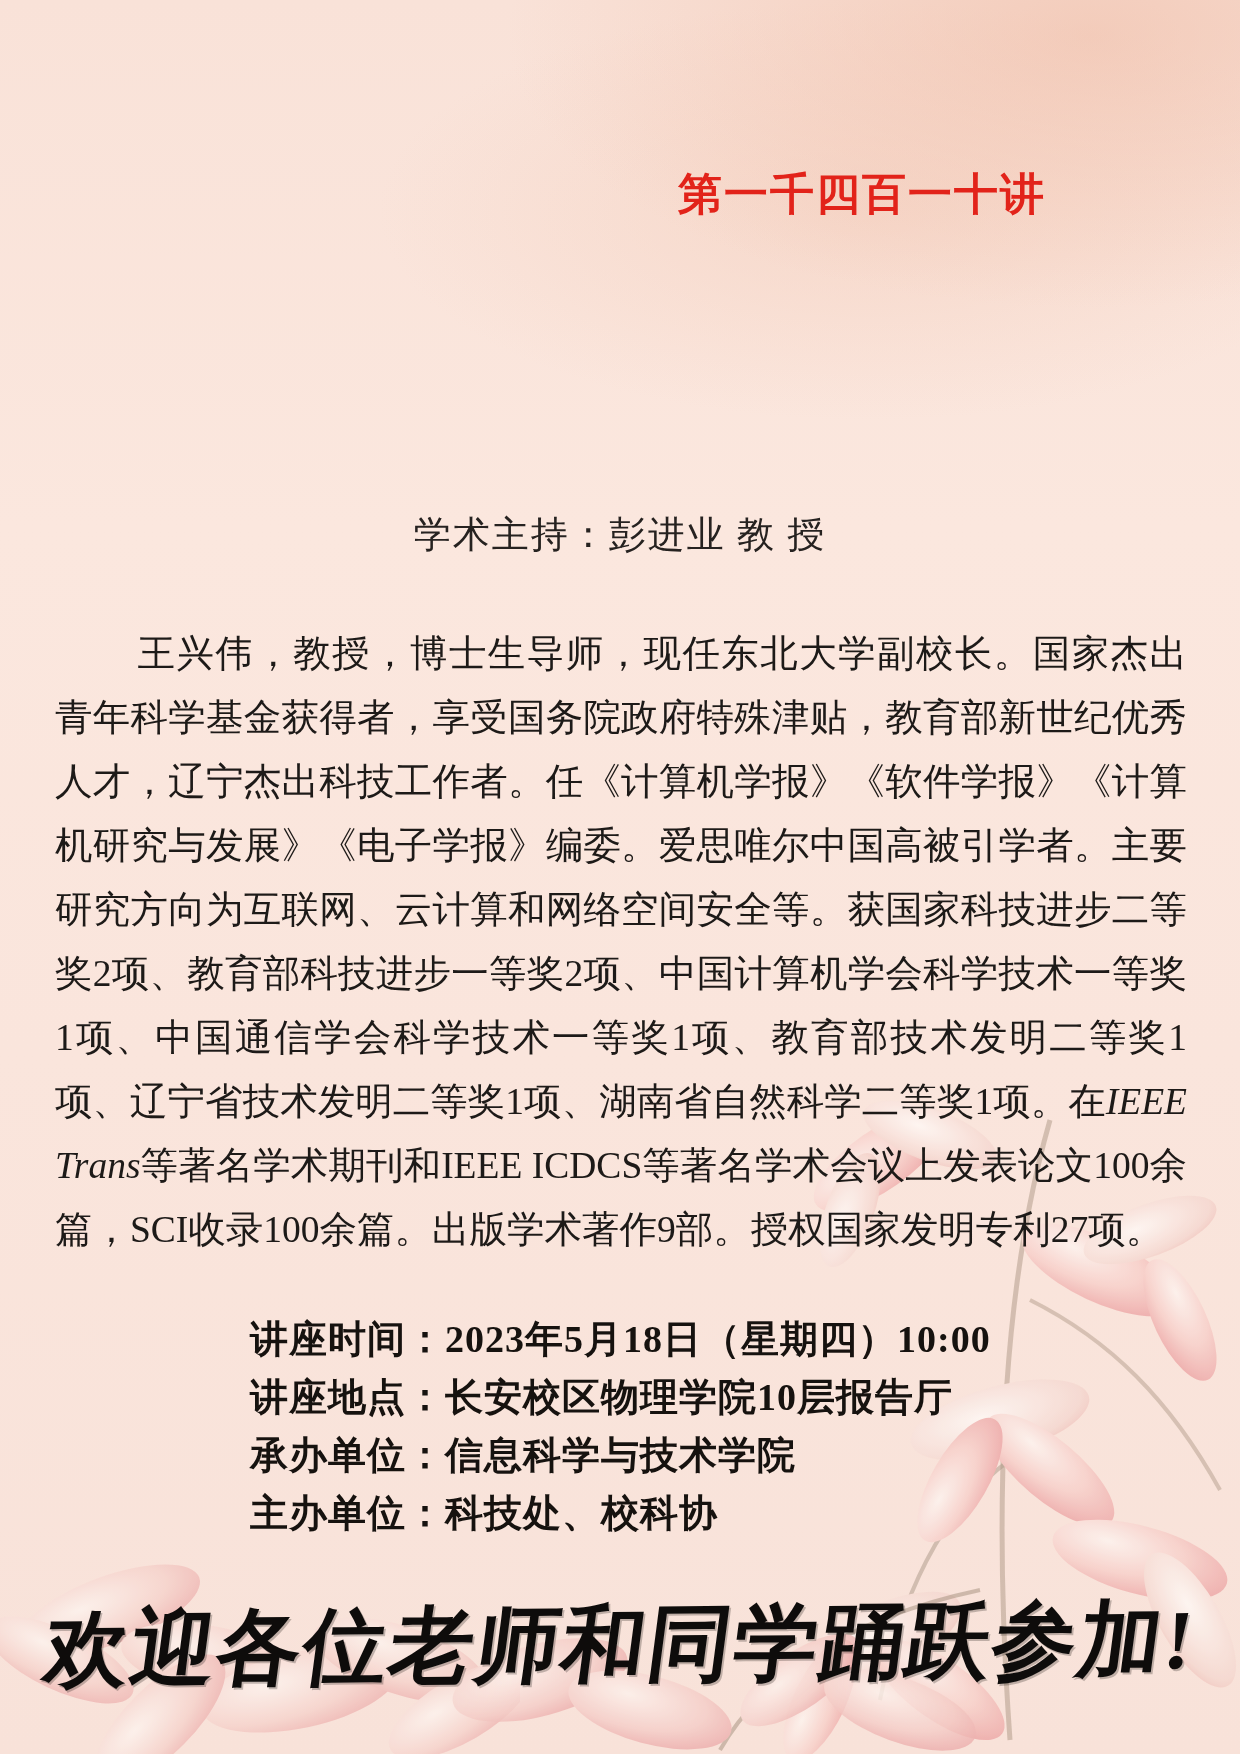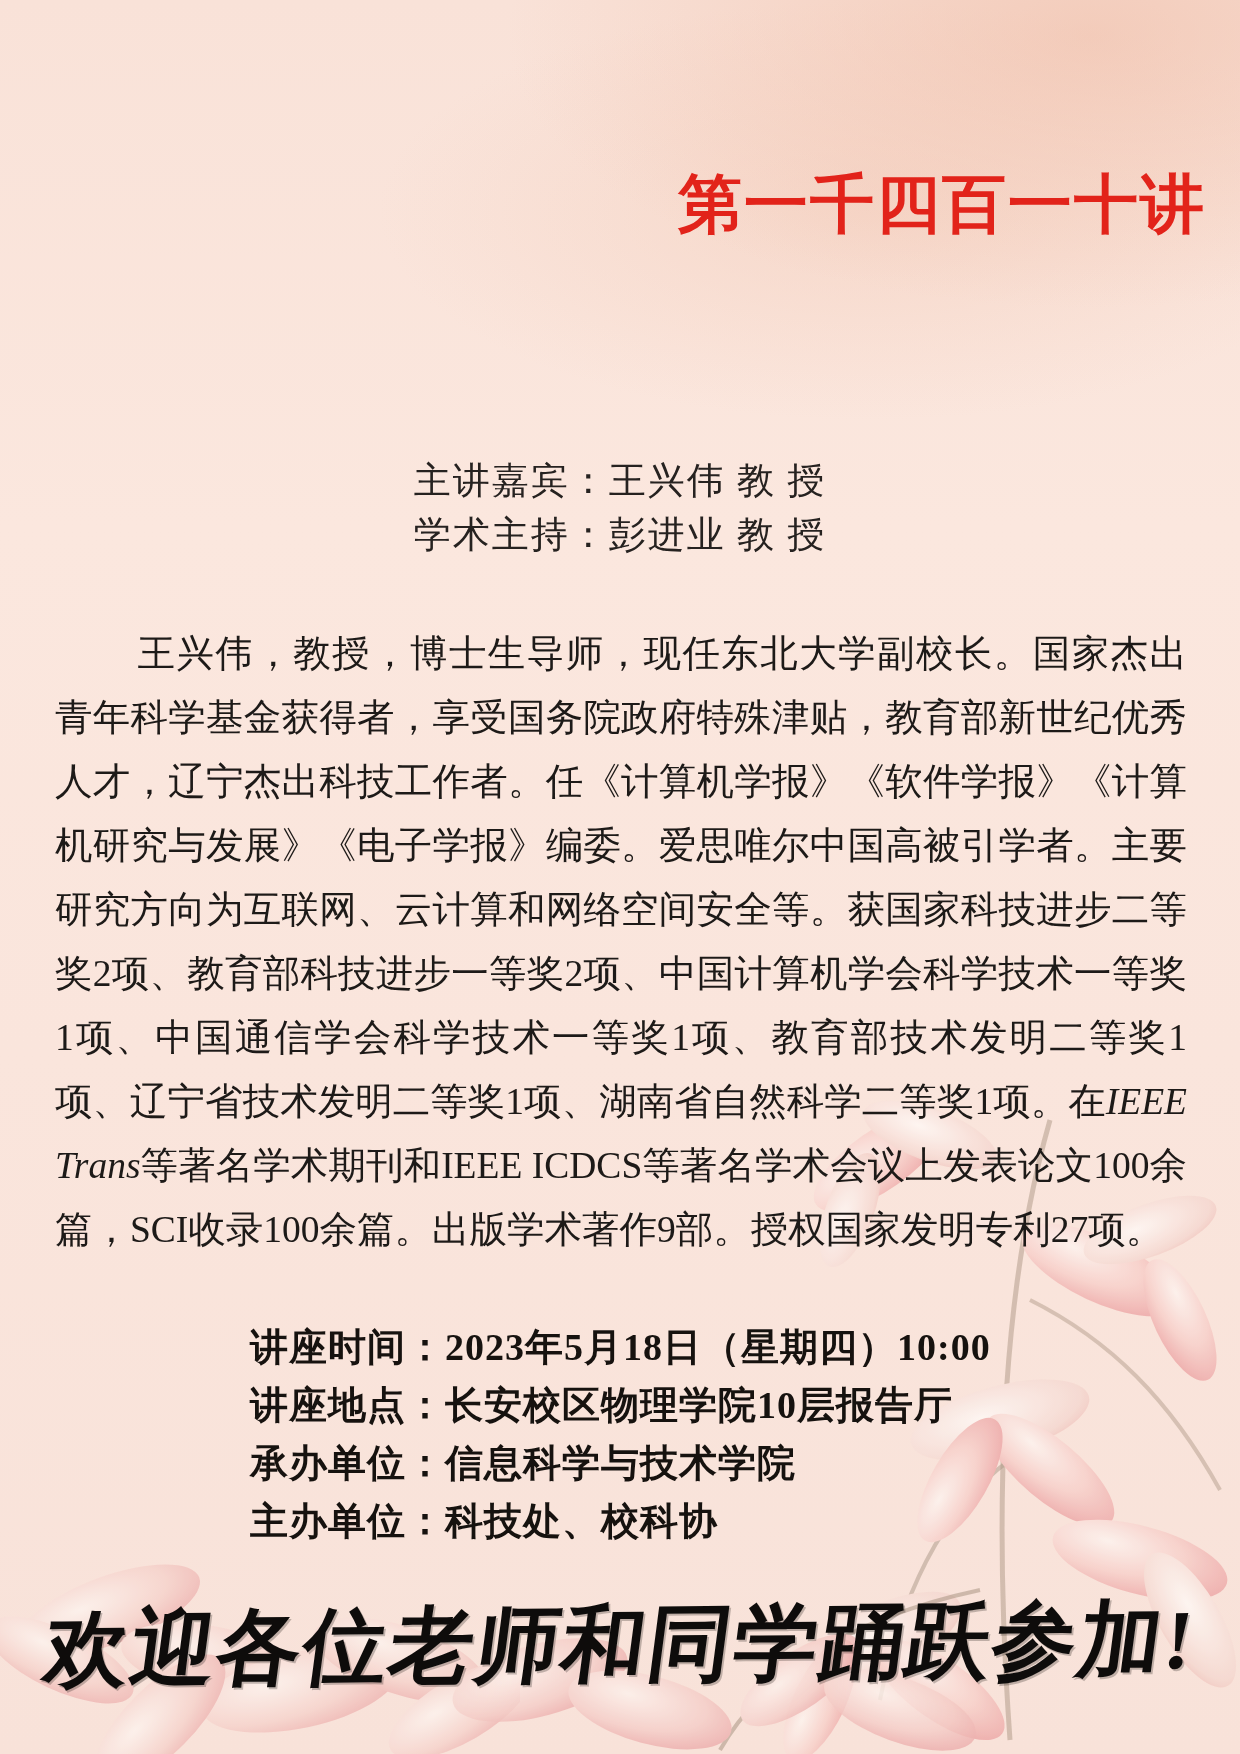--- a/index.html
+++ b/index.html
@@ -15,39 +15,39 @@
   .content{position:absolute;inset:0;z-index:2;}
 
   
   .logo-wrap{position:absolute;left:95px;top:112px;width:225px;text-align:center;}
   .logo-svg{display:block;margin:0 auto;}
   .logo-text{margin-top:2px;font-size:30px;letter-spacing:1px;color:#cf2a24;
              font-family:"Liberation Serif",serif;}
   .forum-title{position:absolute;left:322px;top:128px;font-size:94px;line-height:1;
                font-weight:900;color:#e2231a;font-family:"Liberation Sans",sans-serif;
                letter-spacing:4px;}
-  .forum-no{position:absolute;left:678px;top:172px;font-size:64px;line-height:1;
+  .forum-no{position:absolute;left:678px;top:172px;font-size:44px;line-height:1;
             font-weight:900;color:#e2231a;font-family:"Liberation Sans",sans-serif;
             letter-spacing:2px;}
 
   
   .lecture-title{position:absolute;left:0;top:340px;width:100%;text-align:center;
                  font-size:46px;font-weight:bold;color:#171514;letter-spacing:3px;}
   .person-line{position:absolute;width:100%;text-align:center;font-size:37px;
                color:#262220;letter-spacing:2px;}
   .person-speaker{top:456px;}
   .person-host{top:510px;}
 
   
   .bio{position:absolute;left:55px;top:584px;width:1132px;font-size:37.5px;
        line-height:64px;color:#1d1a18;text-align:justify;text-indent:2.2em;}
   .bio i{font-family:"Liberation Serif",serif;}
 
   
-  .info{position:absolute;left:250px;top:1310px;margin-top:8px;}
+  .info{position:absolute;left:250px;top:1310px;}
   .info-row{font-size:38px;line-height:58px;font-weight:bold;color:#16120f;
             letter-spacing:1px;white-space:nowrap;}
 
   
   .welcome{position:absolute;left:0;top:1588px;width:100%;text-align:center;
            font-size:84px;font-weight:900;color:#0e0c0b;letter-spacing:2px;
            transform:skewX(-8deg) rotate(-.5deg);
            font-family:"Liberation Serif",serif;
            text-shadow:2px 2px 0 rgba(20,15,10,.25);}
 </style>
@@ -124,21 +124,20 @@
       <ellipse cx="380" cy="120" rx="70" ry="28" fill="url(#pgD)" transform="rotate(-35 380 120)"></ellipse>
       <ellipse cx="480" cy="150" rx="80" ry="32" fill="url(#pgD)" transform="rotate(20 480 150)"></ellipse>
     </g>
   </svg>
 
   <div class="content">
 
 
     <div class="forum-no">第一千四百一十讲</div>
 
-    <div class="person-line person-speaker">主讲嘉宾：王兴伟  教  授</div>
     <div class="person-line person-host">学术主持：彭进业  教  授</div>
 
     <p class="bio"><span>王兴伟，教授，博士生导师，现任东北大学副校长。国家杰出青年科学基金获得者，享受国务院政府特殊津贴，教育部新世纪优秀人才，辽宁杰出科技工作者。任《计算机学报》《软件学报》《计算机研究与发展》《电子学报》编委。爱思唯尔中国高被引学者。主要研究方向为互联网、云计算和网络空间安全等。获国家科技进步二等奖2项、教育部科技进步一等奖2项、中国计算机学会科学技术一等奖1项、中国通信学会科学技术一等奖1项、教育部技术发明二等奖1项、辽宁省技术发明二等奖1项、湖南省自然科学二等奖1项。在</span><i>IEEE Trans</i><span>等著名学术期刊和IEEE ICDCS等著名学术会议上发表论文100余篇，SCI收录100余篇。出版学术著作9部。授权国家发明专利27项。</span></p>
 
     <div class="info">
       <div class="info-row"><span>讲座时间：</span><span>2023年5月18日（星期四）10:00</span></div>
       <div class="info-row"><span>讲座地点：</span><span>长安校区物理学院10层报告厅</span></div>
       <div class="info-row"><span>承办单位：</span><span>信息科学与技术学院</span></div>
       <div class="info-row"><span>主办单位：</span><span>科技处、校科协</span></div>
     </div>

